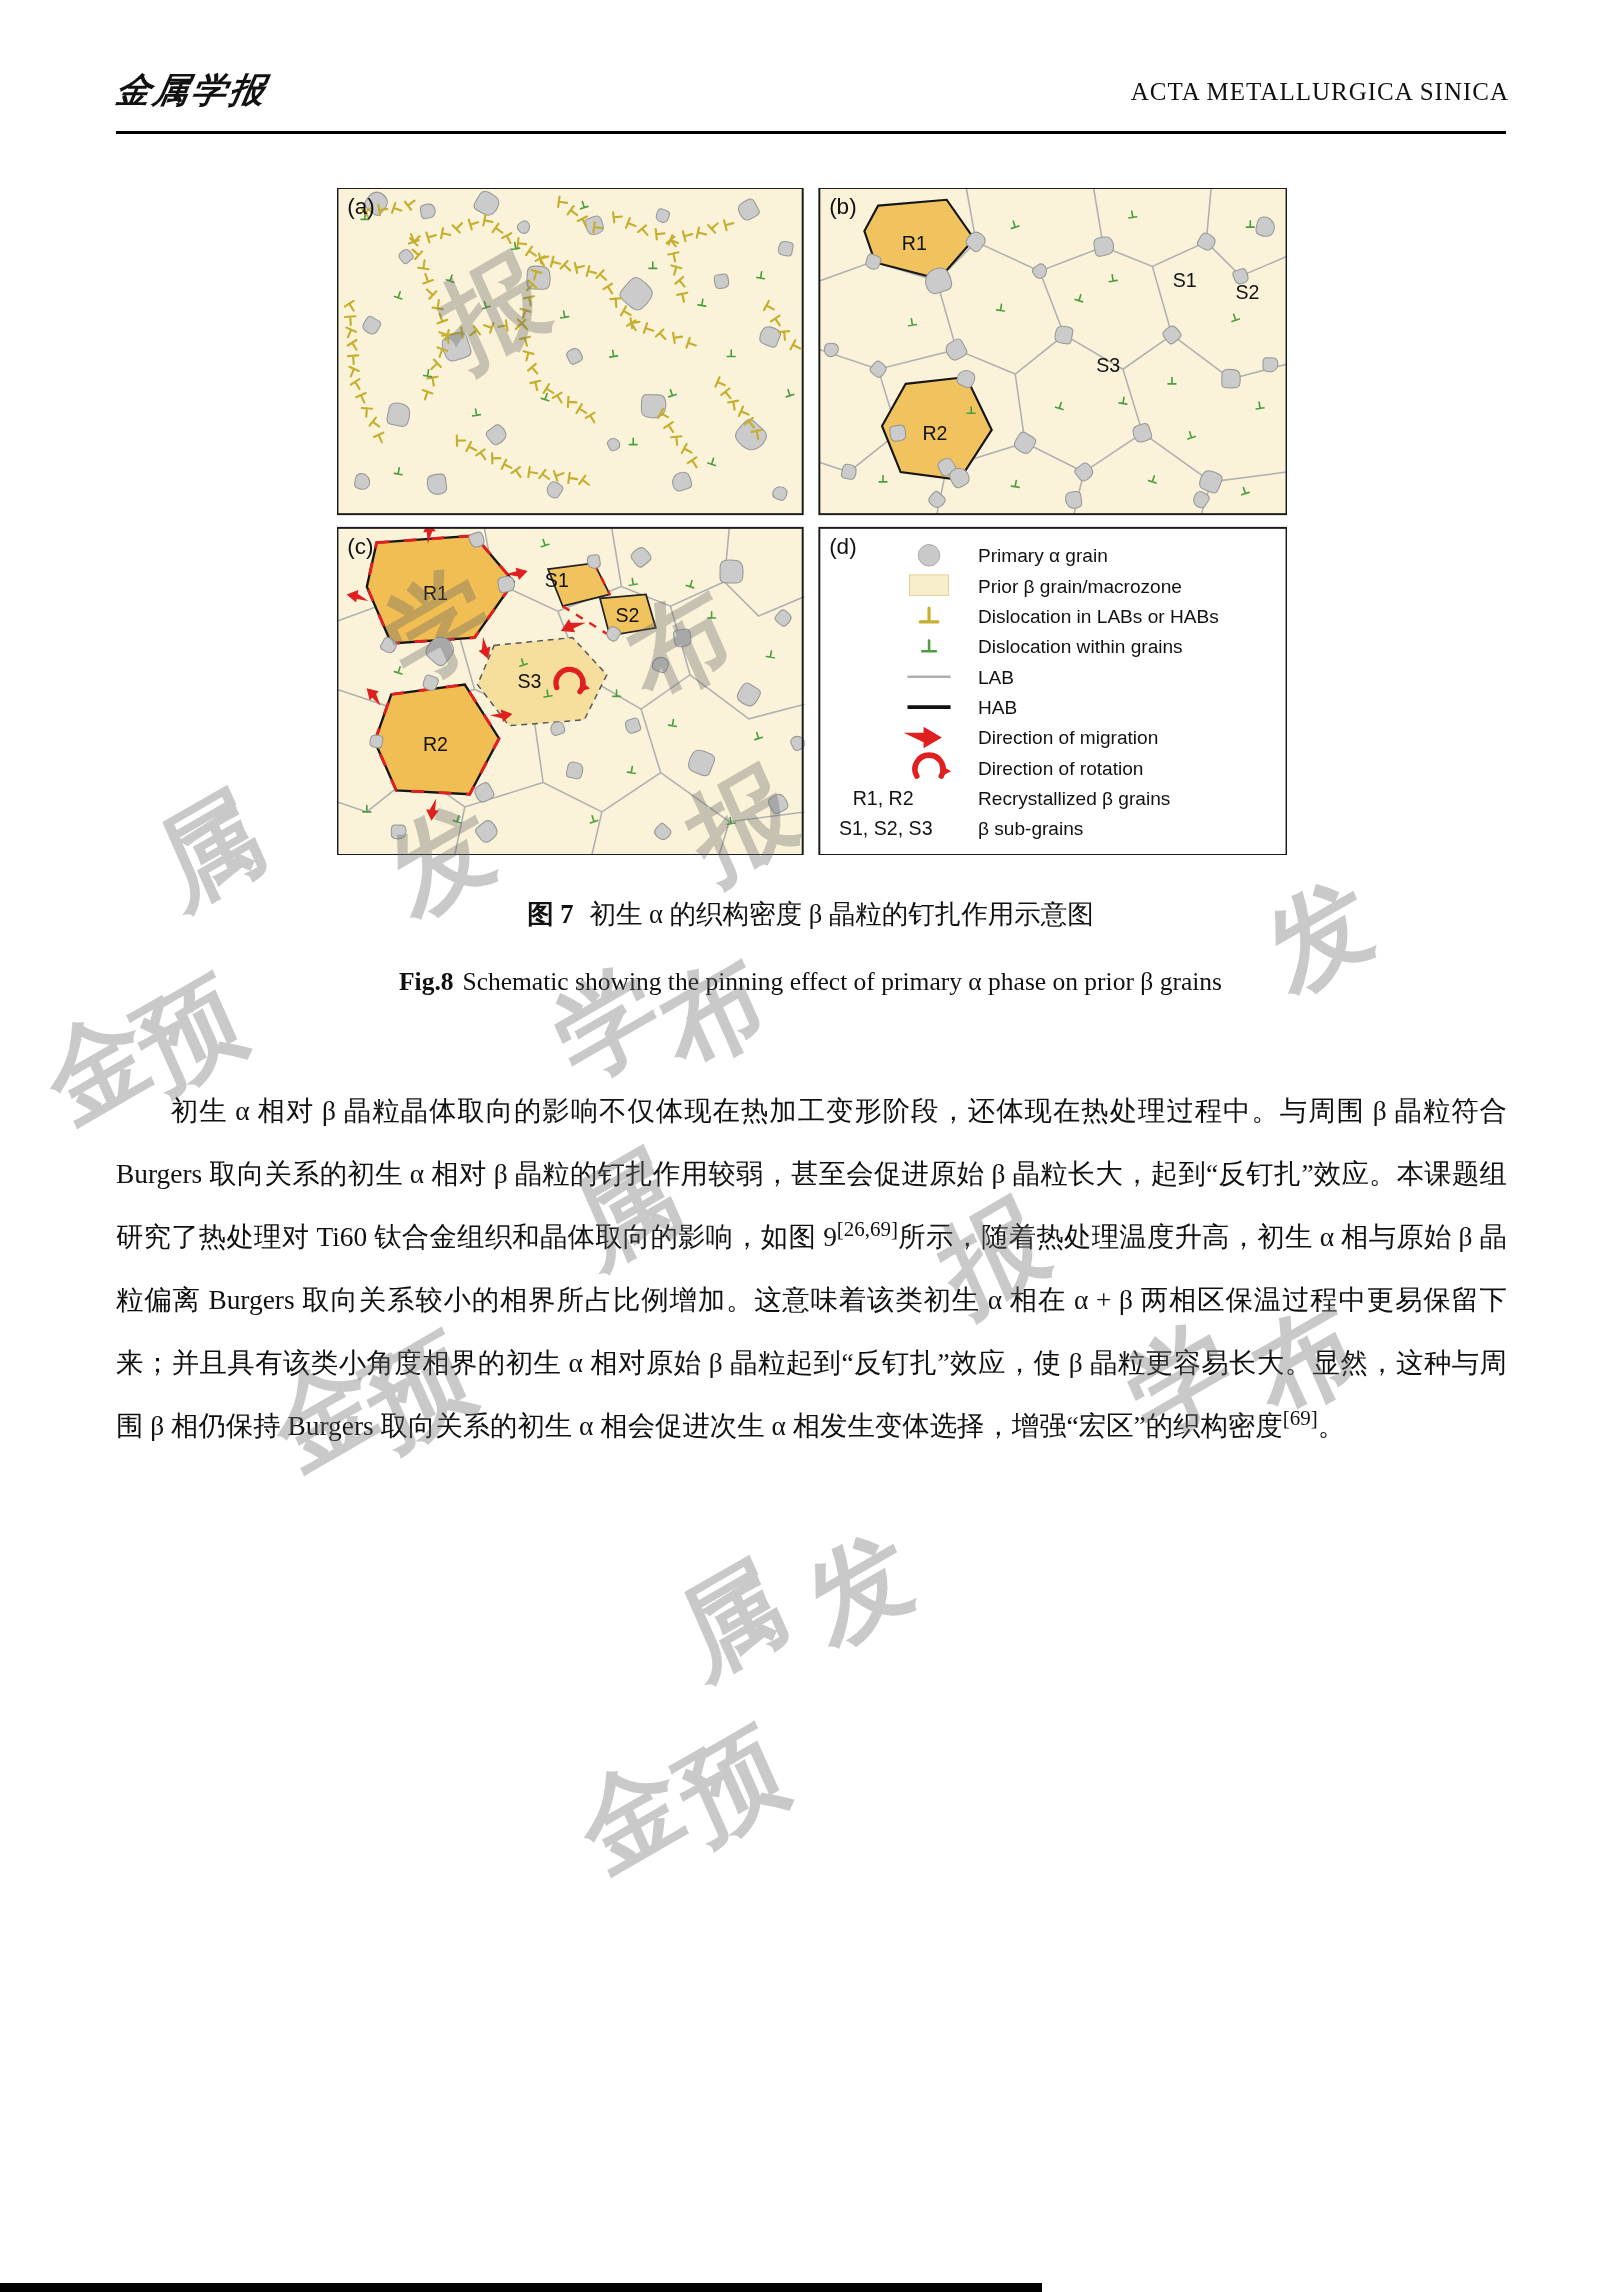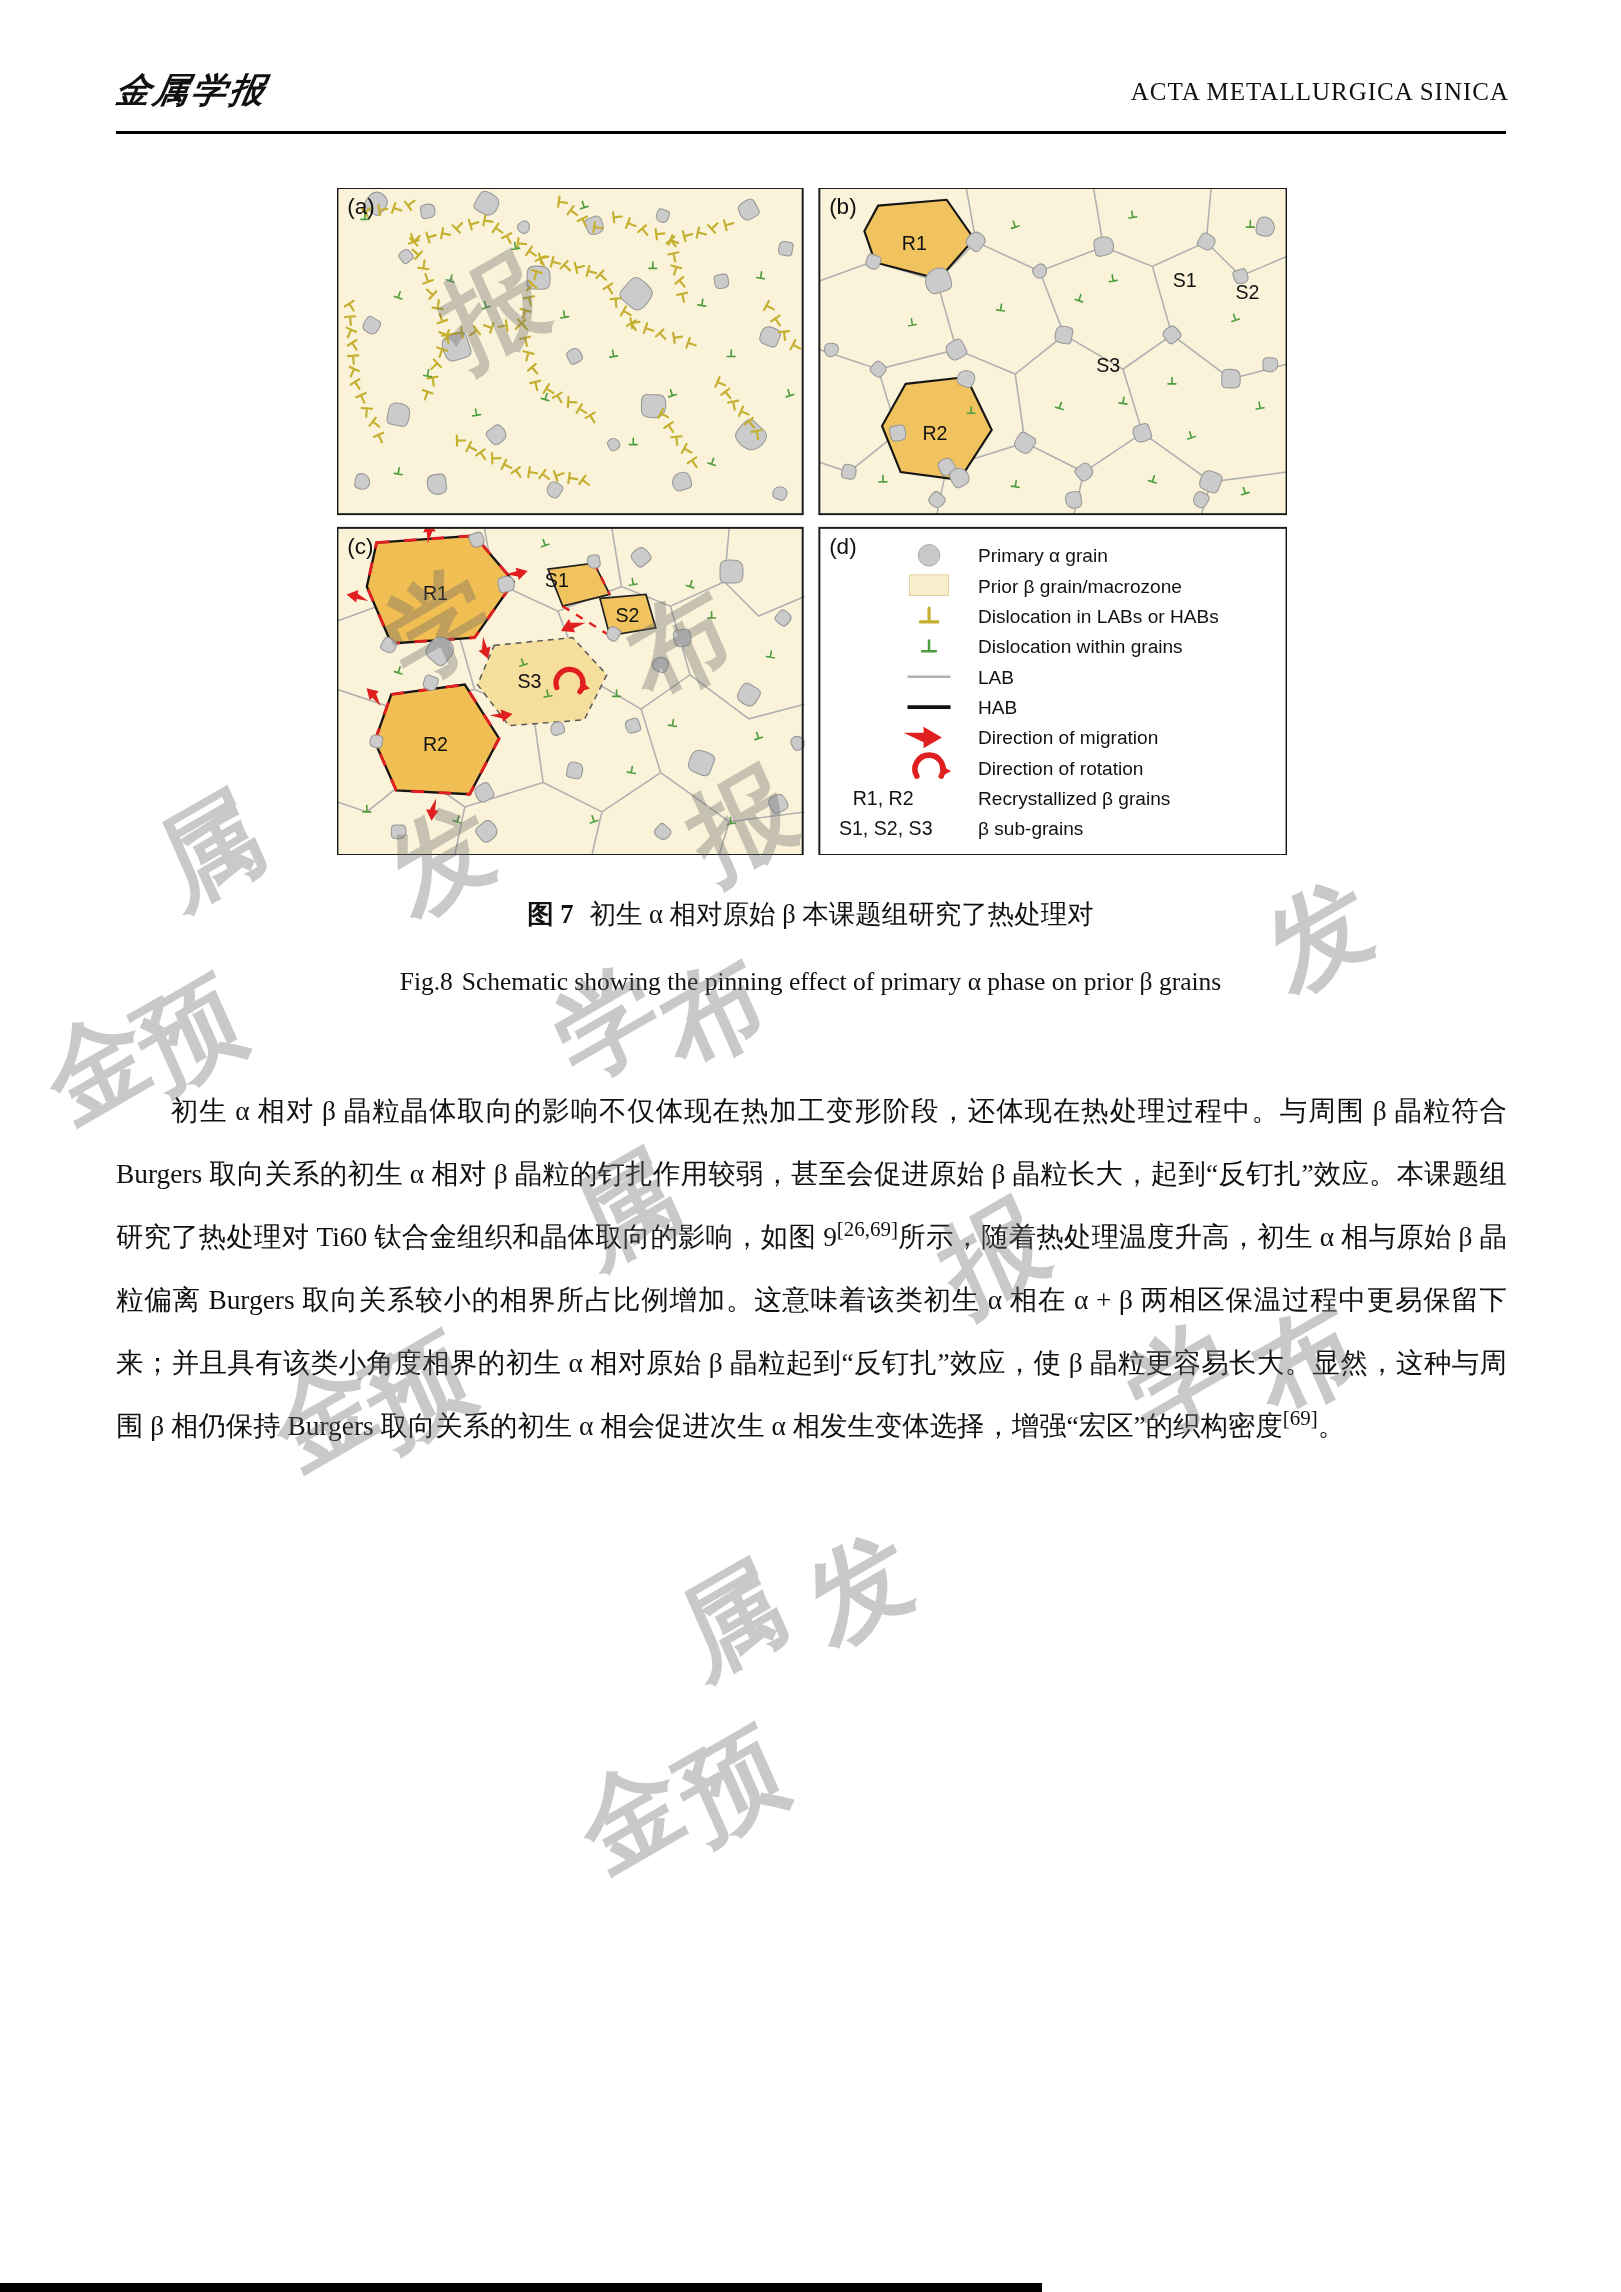--- a/index.html
+++ b/index.html
@@ -5,21 +5,21 @@
   *{margin:0;padding:0;box-sizing:border-box}
   html,body{background:#fff}
   body{width:1621px;height:2293px;position:relative;font-family:"Liberation Serif","DejaVu Serif",serif;color:#111;overflow:hidden}
   .header-logo{position:absolute;left:116px;top:67px;font-size:35px;font-style:italic;font-weight:bold;transform:skewX(-10deg);letter-spacing:2.9px}
   .header-journal{position:absolute;right:112px;top:78px;font-size:25px;letter-spacing:1px}
   .header-rule{position:absolute;left:116px;top:131px;width:1390px;height:2.9px;background:#000}
   .figure-wrap{position:absolute;left:337px;top:188px;width:950px;height:667px}
   .caption-zh{position:absolute;left:0;top:896px;width:100%;text-align:center;font-size:26.5px}
   .caption-zh .cap-label{font-weight:bold;margin-right:.6em}
   .caption-en{position:absolute;left:0;top:967px;width:100%;text-align:center;font-size:25.5px}
-  .caption-en .cap-label{font-weight:normal;margin-right:.35em}
+  .caption-en .cap-label{font-weight:bold;margin-right:.35em}
   .body-text{position:absolute;left:116px;top:1080px;width:1391px;font-size:27.4px;line-height:63px;text-align:justify;text-indent:2em}
   .body-text sup{font-size:21px;line-height:0}
   .wm-layer{position:absolute;inset:0;pointer-events:none;z-index:5}
   .wm{position:absolute;font-size:103px;color:rgba(105,105,105,0.36);transform:translate(-50%,-50%) rotate(-30deg) skewX(-6deg);font-family:"Liberation Serif",serif;font-weight:bold;white-space:nowrap}
   .bottom-bar{position:absolute;left:0;bottom:0;width:1042px;height:9.8px;background:#000}
   svg text{font-family:"Liberation Sans","DejaVu Sans",sans-serif}
   .plabel{font-size:23px;fill:#111}
   .rlabel{font-size:20px;fill:#111;text-anchor:middle}
   .legend-label{font-size:19.5px;fill:#111}
   .legend-key{font-size:20px;fill:#111}
@@ -403,21 +403,21 @@
     </g>
     <g>
       <text class="legend-key" x="20" y="314">S1, S2, S3</text>
       <text class="legend-label" x="162" y="314">β sub-grains</text>
     </g>
   </g>
 </svg>
 </div>
 
 <div class="caption-zh">
-  <span class="cap-label">图 7</span><span>初生 α 相对原始 β 本课题组研究了热处理对</span>
+  <span class="cap-label">图 7</span><span>初生 α 的织构密度 β 晶粒的钉扎作用示意图</span>
 </div>
 <div class="caption-en">
   <span class="cap-label">Fig.8</span><span>Schematic showing the pinning effect of primary α phase on prior β grains</span>
 </div>
 
 <p class="body-text" id="body-paragraph"><span>初生 α 相对 β 晶粒晶体取向的影响不仅体现在热加工变形阶段，还体现在热处理过程中。与周围 β 晶粒符合 Burgers 取向关系的初生 α 相对 β 晶粒的钉扎作用较弱，甚至会促进原始 β 晶粒长大，起到“反钉扎”效应。本课题组研究了热处理对 Ti60 钛合金组织和晶体取向的影响，如图 9</span><sup>[26,69]</sup><span>所示，随着热处理温度升高，初生 α 相与原始 β 晶粒偏离 Burgers 取向关系较小的相界所占比例增加。这意味着该类初生 α 相在 α + β 两相区保温过程中更易保留下来；并且具有该类小角度相界的初生 α 相对原始 β 晶粒起到“反钉扎”效应，使 β 晶粒更容易长大。显然，这种与周围 β 相仍保持 Burgers 取向关系的初生 α 相会促进次生 α 相发生变体选择，增强“宏区”的织构密度</span><sup>[69]</sup><span>。</span></p>
 
 <div class="wm-layer" id="watermark-layer">
     <div class="wm" style="left: 495px; top: 312px;">报</div>
     <div class="wm" style="left: 439px; top: 627px;">学</div>

